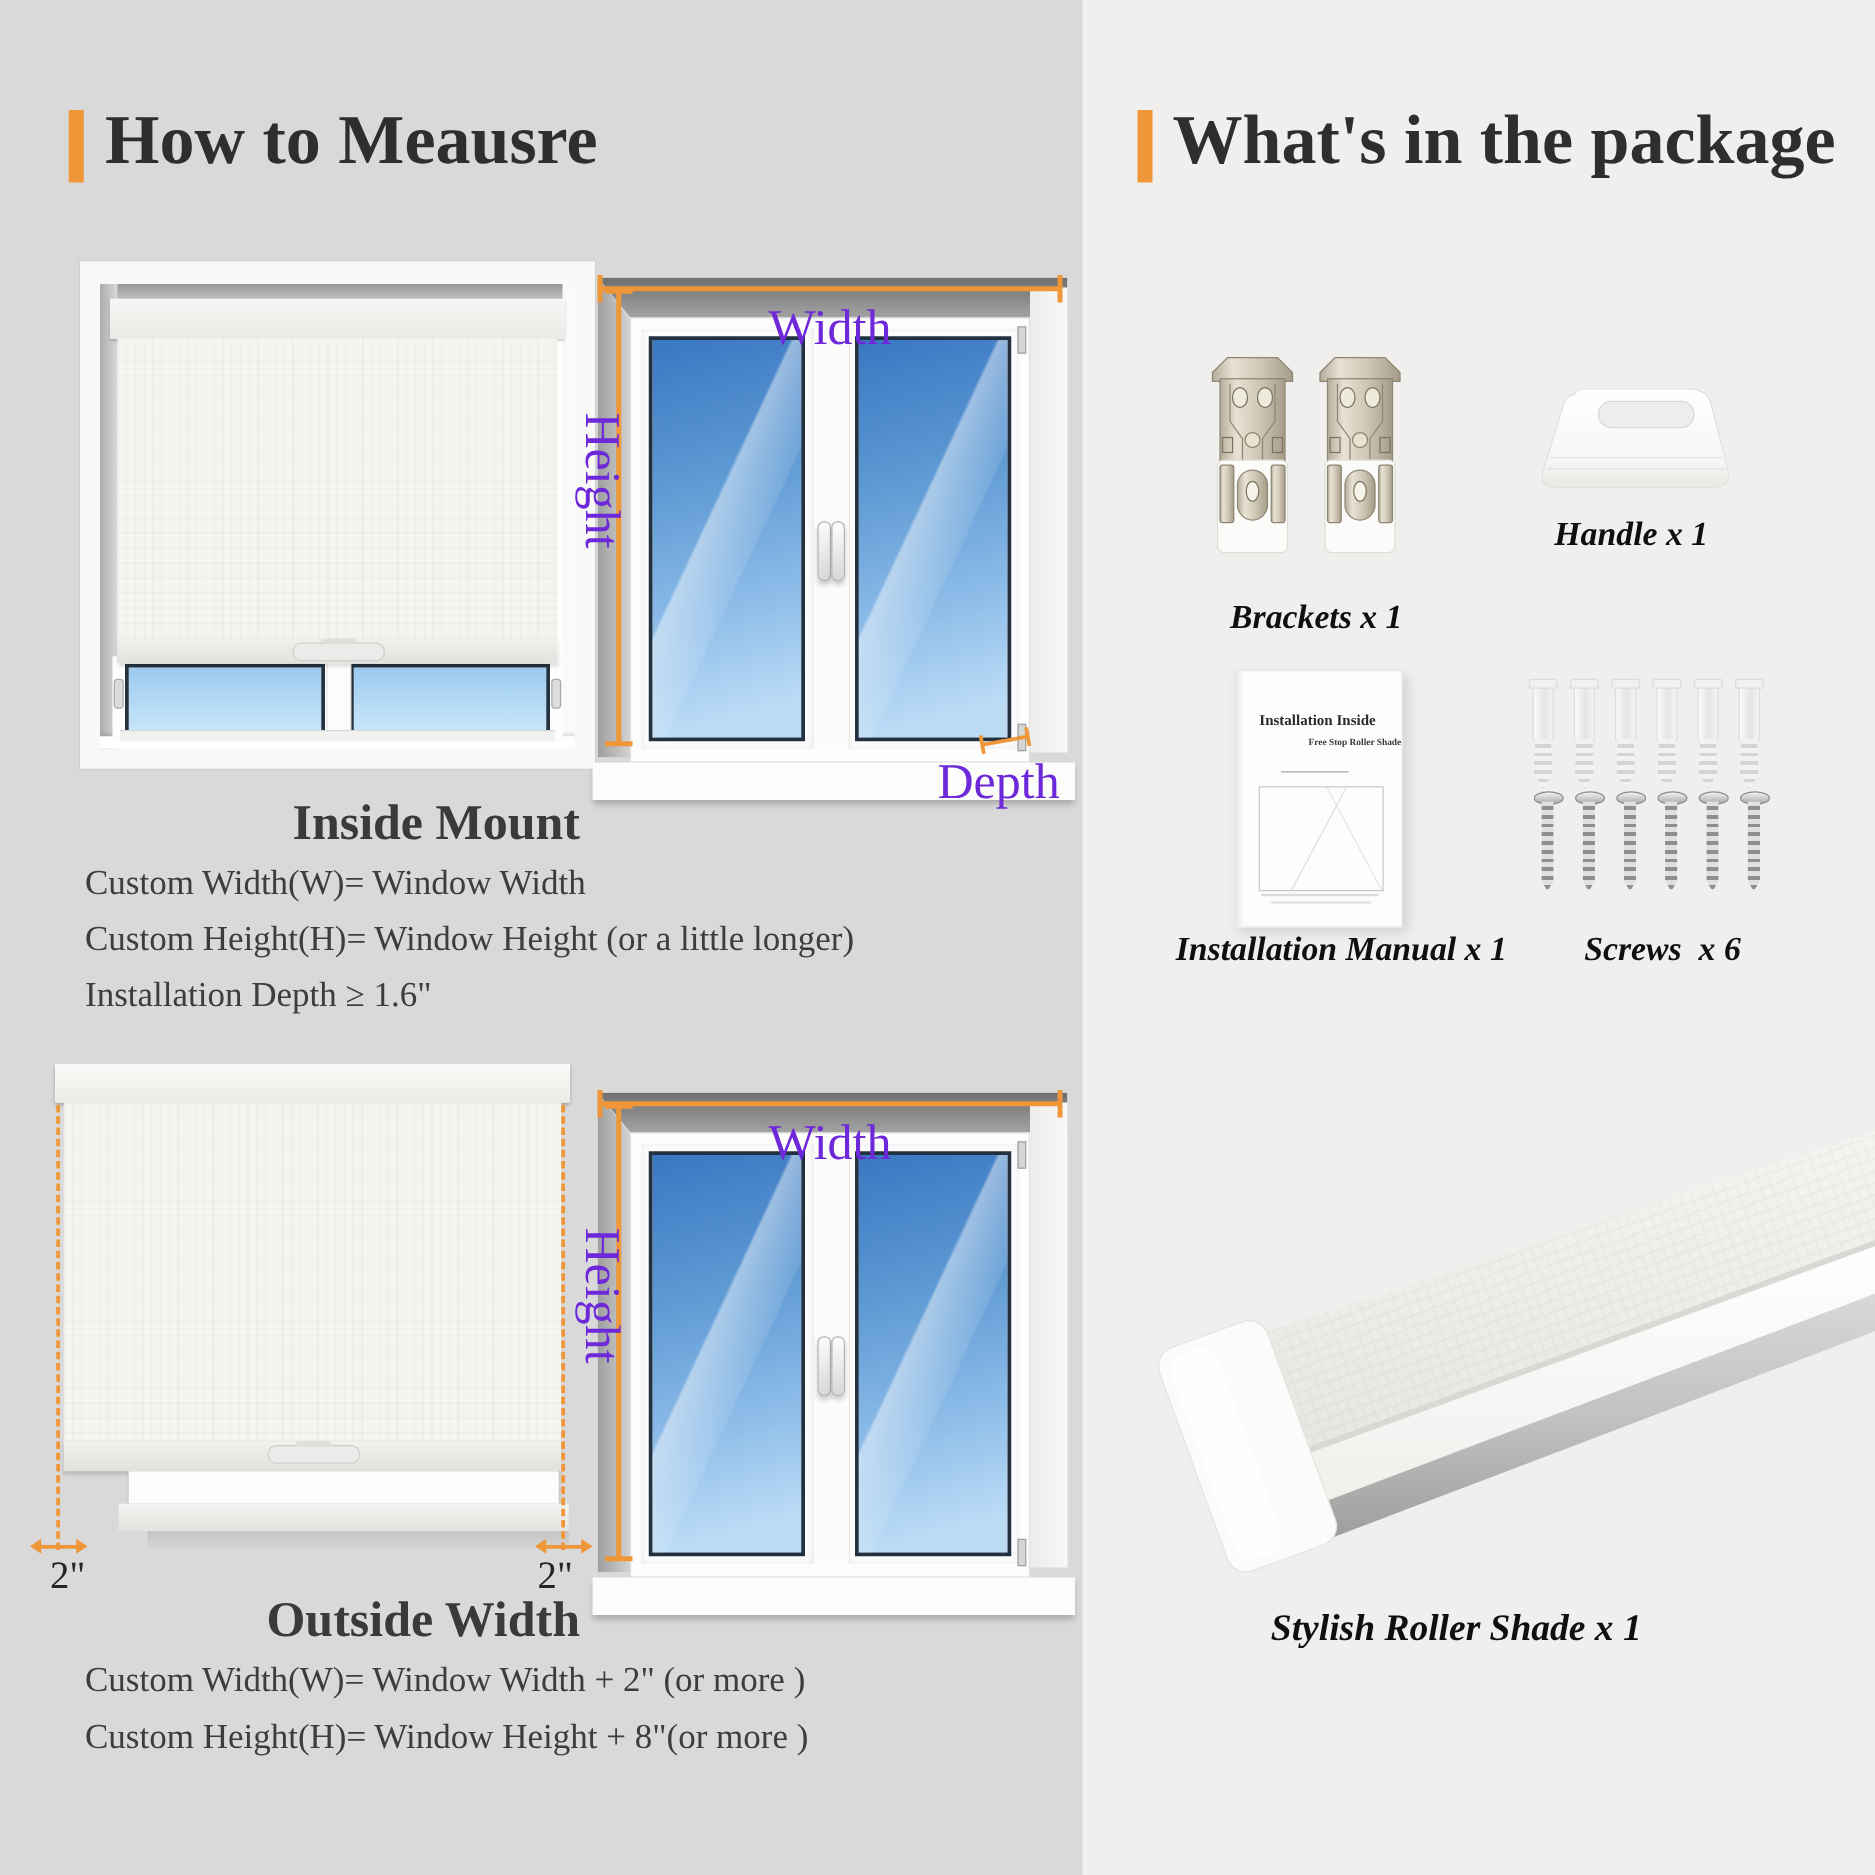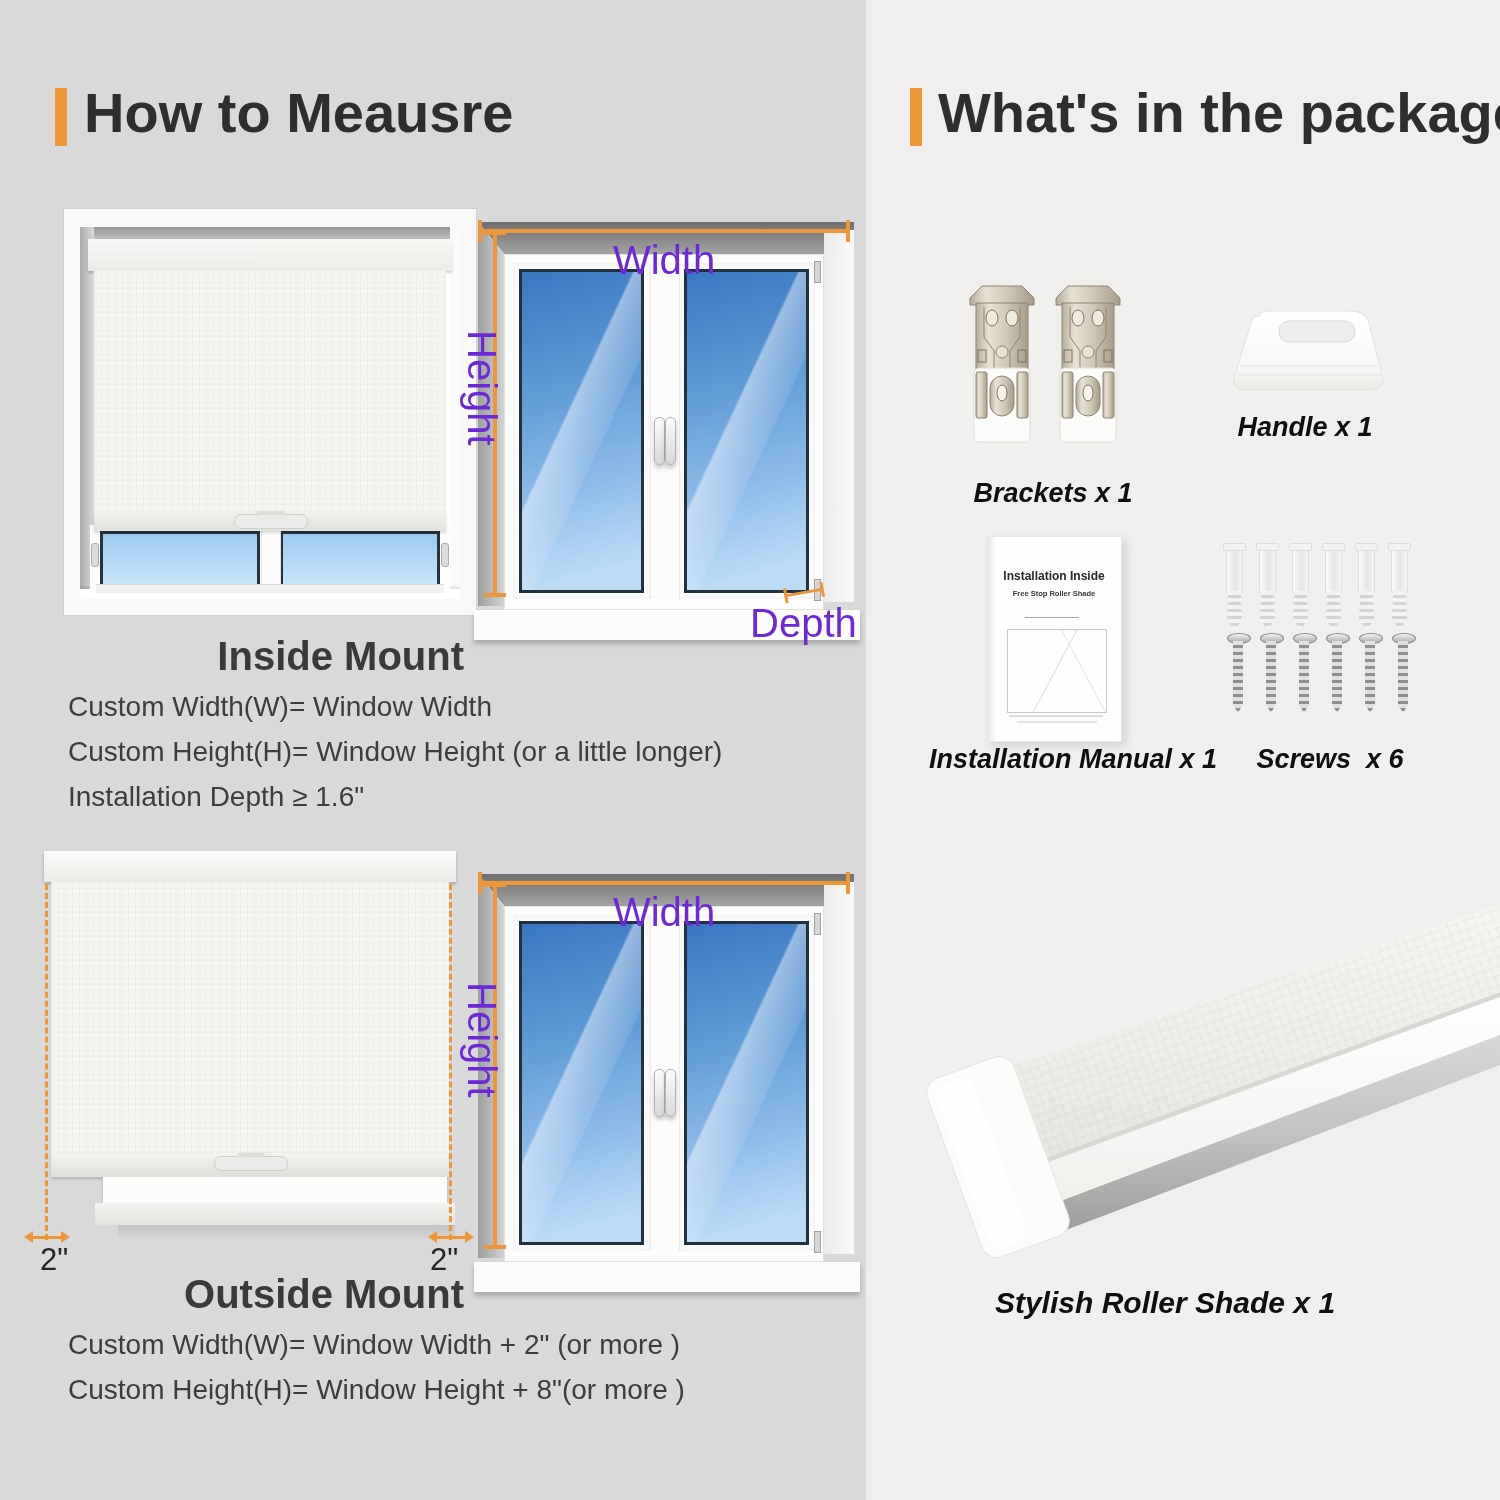--- a/index.html
+++ b/index.html
@@ -1,17 +1,17 @@
 <!DOCTYPE html>
 <html><head>
 <meta charset="utf-8">
 <style>
   html,body{margin:0;padding:0;background:#ffffff;}
   #canvas{position:relative;width:1500px;height:1500px;overflow:hidden;
-          font-family:Liberation Sans, sans-serif;background:#d9d9d9;}
+          font-family:Liberation Serif, serif;background:#d9d9d9;}
   .abs{position:absolute;}
 
   
   .panel-right{left:866px;top:0;width:634px;height:1500px;background:#f0efee;}
 
   
   .title-bar{width:12px;height:58px;background:#ef9638;}
   .sec-title{font-size:56px;font-weight:700;color:#2e2e2e;letter-spacing:0px;white-space:nowrap;}
 
   
@@ -88,21 +88,21 @@
   .depthline::before{content:"";position:absolute;left:-2px;top:-6px;width:3px;height:15px;background:#ef9638;}
   .depthline::after{content:"";position:absolute;right:-2px;top:-6px;width:3px;height:15px;background:#ef9638;}
 
   
   .pkg-label{font-size:27px;font-weight:700;font-style:italic;color:#0f0f0f;text-align:center;white-space:pre;}
 
   
   .manual{left:986px;top:536px;width:134px;height:204px;background:#fdfdfc;border:1px solid #e8e8e6;box-shadow:4px 4px 9px rgba(0,0,0,.12);}
   .manual::before{content:"";position:absolute;left:0;top:0;bottom:0;width:9px;background:linear-gradient(90deg,#e4e4e2,#fdfdfc);}
   .man-title{position:absolute;top:32px;left:0;right:0;text-align:center;font-size:12px;font-weight:700;color:#2a2a2a;}
-  .man-sub{position:absolute;top:52px;left:0;right:0;text-align:center;font-size:7.5px;font-weight:700;color:#3a3a3a;}
+  .man-sub{position:absolute;top:52px;left:0;right:0;text-align:right;font-size:7.5px;font-weight:700;color:#3a3a3a;}
   .man-squiggle{position:absolute;top:72px;left:40px;width:54px;height:8px;border-bottom:1px solid #a8a8a8;transform:skewX(-28deg);}
   .man-box{position:absolute;top:92px;left:20px;right:14px;height:82px;border:1px solid #c9c9c8;
            background:linear-gradient(118deg,transparent 48%,#d9d9d8 48.6%,transparent 49.4%),
                       linear-gradient(62deg,transparent 68%,#e2e2e1 68.6%,transparent 69.4%);}
   .man-f1{position:absolute;bottom:24px;left:22px;right:18px;height:2px;background:#dcdcda;}
   .man-f2{position:absolute;bottom:18px;left:30px;right:24px;height:2px;background:#e3e3e1;}
 
   
   .anchor{width:15px;height:46px;border-radius:2px;background:linear-gradient(90deg,#fafafa,#e4e4e4 55%,#f4f4f4);border:1px solid #dedede;}
   .anchor::before{content:"";position:absolute;left:-4px;top:-3px;width:21px;height:6px;background:#f1f1f1;border:1px solid #dcdcdc;border-radius:2px;}
@@ -213,21 +213,21 @@
       </div>
       <span class="hinge h1"></span>
       <span class="hinge h2"></span>
     </div>
   </div>
   <div class="abs mline-h" style="left:480px;top:881px;width:368px;"></div>
   <div class="abs mlabel mlabel-w" style="left:480px;top:890px;">Width</div>
   <div class="abs mline-v" style="left:493px;top:885px;height:362px;"></div>
   <div class="abs mlabel mlabel-v" style="left:459px;top:982px;">Height</div>
 
-  <div class="abs mount-head" style="left:64px;top:1272px;">Outside Mount</div>
+  <div class="abs mount-head" style="left:64px;top:1272px;">Outside Width</div>
   <div class="abs body-text" style="left:68px;top:1322px;">Custom Width(W)= Window Width + 2" (or more )</div>
   <div class="abs body-text" style="left:68px;top:1367px;">Custom Height(H)= Window Height + 8"(or more )</div>
 
   <div class="abs title-bar" style="left:910px;top:88px;"></div>
   <div class="abs sec-title" style="left:938px;top:80px;">What's in the package</div>
 
   <svg class="abs" style="left:968px;top:282px;" width="170" height="175" viewBox="0 0 170 175">
     <defs>
       <linearGradient id="met" x1="0" y1="0" x2="1" y2="0">
         <stop offset="0" stop-color="#b5ad9b"></stop>

